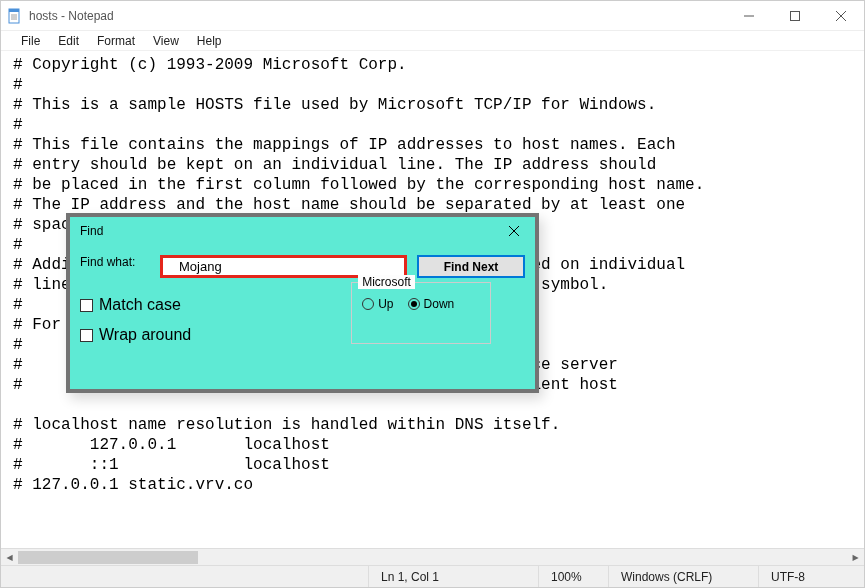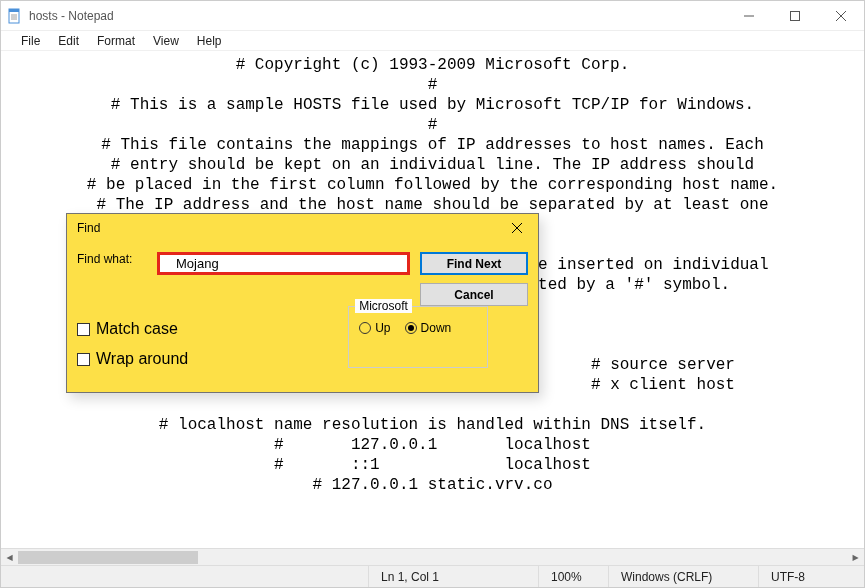--- a/index.html
+++ b/index.html
@@ -1,34 +1,34 @@
 <!DOCTYPE html>
 <html><head>
 <meta charset="utf-8">
 <style>
 * { box-sizing: border-box; margin: 0; padding: 0; }
 body { font-family: "Segoe UI", Tahoma, sans-serif; font-size: 12px; background: #fff; width: 865px; height: 588px; overflow: hidden; position: relative; }
-.window { width: 865px; height: 588px; border: 1px solid #ccc; display: flex; flex-direction: column; background: #fff; text-align: center; }
+.window { width: 865px; height: 588px; border: 1px solid #ccc; display: flex; flex-direction: column; background: #fff; }
 .titlebar { height: 30px; display: flex; align-items: center; border-bottom: 1px solid #eee; background: #fff; }
 .titlebar-icon { width: 16px; height: 16px; margin: 0 6px; }
 .titlebar-title { flex: 0 0 auto; color: #555; font-size: 12px; }
 .titlebar-spacer { flex: 1; }
 .win-btn { width: 46px; height: 30px; display: flex; align-items: center; justify-content: center; color: #555; }
 .menubar { height: 20px; display: flex; align-items: center; padding: 0 12px; gap: 2px; border-bottom: 1px solid #f0f0f0; }
 .menu-item { padding: 2px 8px; color: #222; font-size: 12px; }
 .editor { flex: 1; padding: 4px 12px; font-family: Consolas, "Courier New", monospace; font-size: 16px; line-height: 20px; white-space: pre; overflow: hidden; color: #000; position: relative; }
 .scrollbar-h { height: 17px; background: #f0f0f0; display: flex; align-items: center; border-top: 1px solid #ddd; }
 .sb-btn { width: 17px; height: 17px; display: flex; align-items: center; justify-content: center; color: #666; font-size: 8px; }
 .sb-track { flex: 1; height: 17px; position: relative; }
 .sb-thumb { position: absolute; left: 0; top: 2px; width: 180px; height: 13px; background: #cdcdcd; }
 .statusbar { height: 22px; border-top: 1px solid #ddd; display: flex; align-items: center; background: #f0f0f0; font-size: 12px; color: #222; }
 .status-cell { border-left: 1px solid #ddd; height: 100%; display: flex; align-items: center; padding: 0 12px; }
 .status-spacer { flex: 1; }
 
-.find-dialog { position: absolute; left: 66px; top: 213px; width: 473px; height: 180px; background: #fde047; box-shadow: 4px 6px 12px rgba(0,0,0,0.15); border: 1px solid #737373; }
+.find-dialog { position: absolute; left: 66px; top: 213px; width: 473px; height: 180px; background: #5eead4; box-shadow: 4px 6px 12px rgba(0,0,0,0.15); border: 4px solid #737373; }
 .find-title { height: 28px; display: flex; align-items: center; padding-left: 10px; font-size: 12px; color: #000; }
 .find-close { position: absolute; right: 0; top: 0; width: 42px; height: 28px; display: flex; align-items: center; justify-content: center; font-size: 14px; }
 .find-body { padding: 10px 10px 0 10px; display: flex; }
 .find-left { flex: 1; }
 .find-row { display: flex; align-items: flex-start; margin-bottom: 4px; }
 .find-label { width: 80px; color: #000; font-size: 12px; }
 .find-input { flex: 1; height: 23px; border: 3px solid #e4261b; padding: 0 16px; font-size: 13px; font-family: "Segoe UI", Tahoma, sans-serif; outline: none; max-width: 255px; }
 .find-right { width: 108px; margin-left: 10px; display: flex; flex-direction: column; gap: 8px; font-weight: bold; }
 .find-btn { height: 23px; border: 1px solid #adadad; background: #e1e1e1; font-size: 12px; cursor: default; display: flex; align-items: center; justify-content: center; }
 .find-btn.primary { border: 2px solid #0078d7; background: #e1e1e1; }
@@ -134,21 +134,20 @@
 
   <div class="find-body">
     <div class="find-left">
       <div class="find-row">
         <div class="find-label">Find what:</div>
         <input class="find-input" value="Mojang" style="">
       </div>
     </div>
     <div class="find-right">
       <div class="find-btn primary">Find Next</div>
-      <div class="find-btn">Cancel</div>
     </div>
   </div>
 
   <div class="find-bottom">
     <div class="find-checks">
       <div class="chk">
         <div class="chk-box"></div>
         <span>Match case</span>
       </div>
       <div class="chk">

